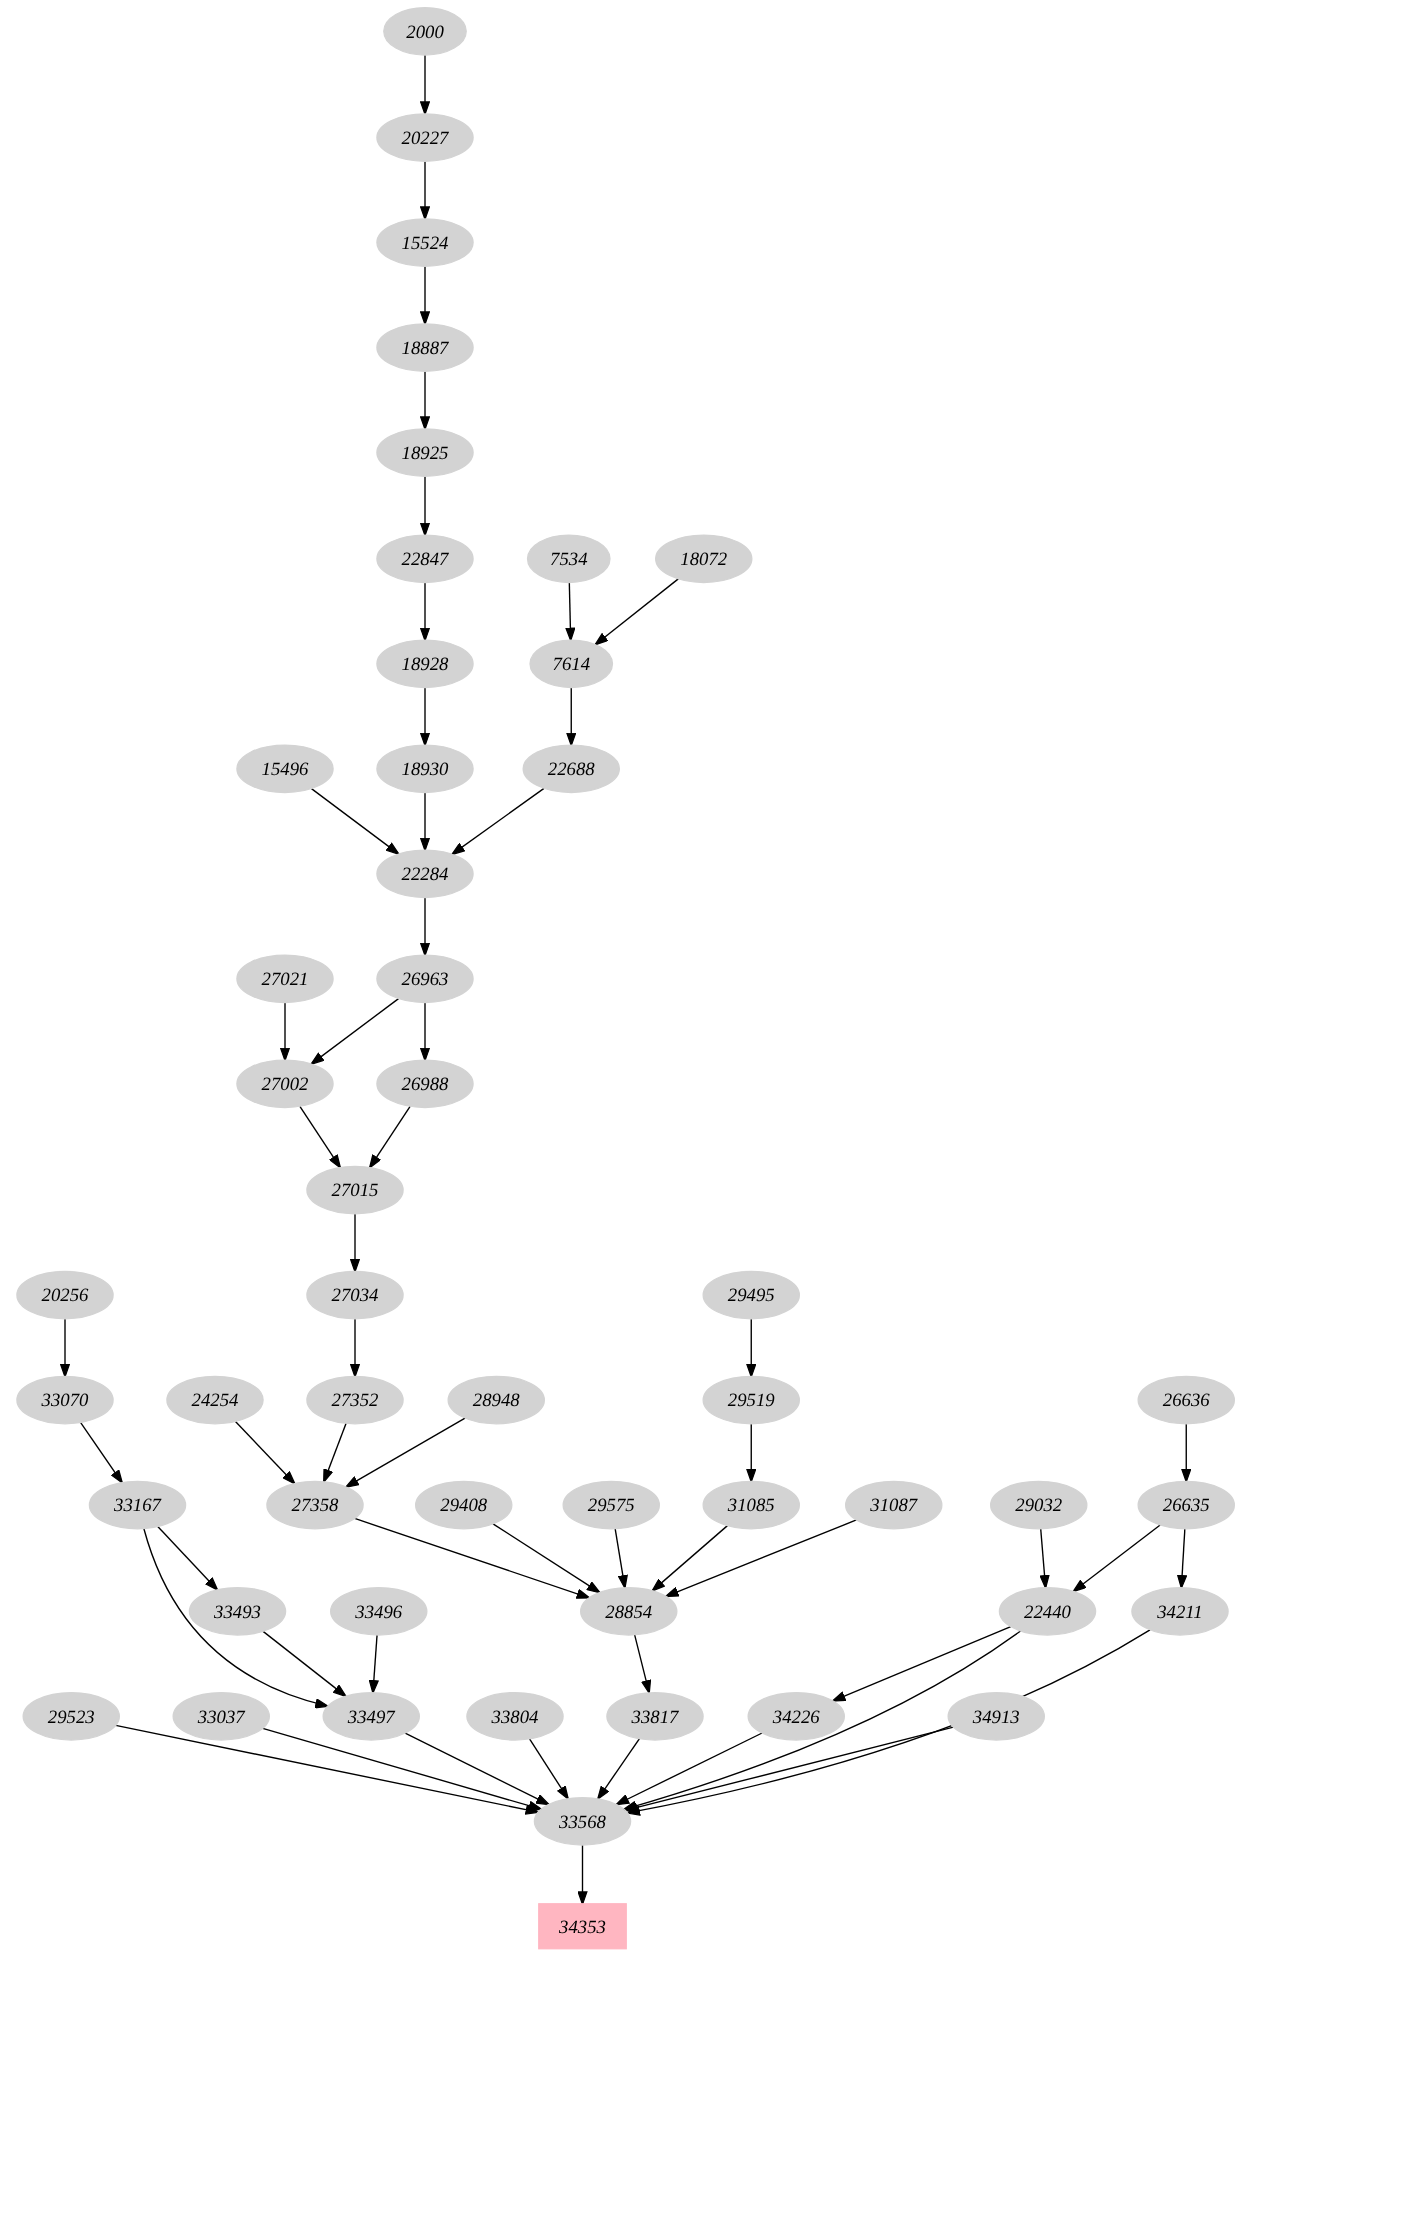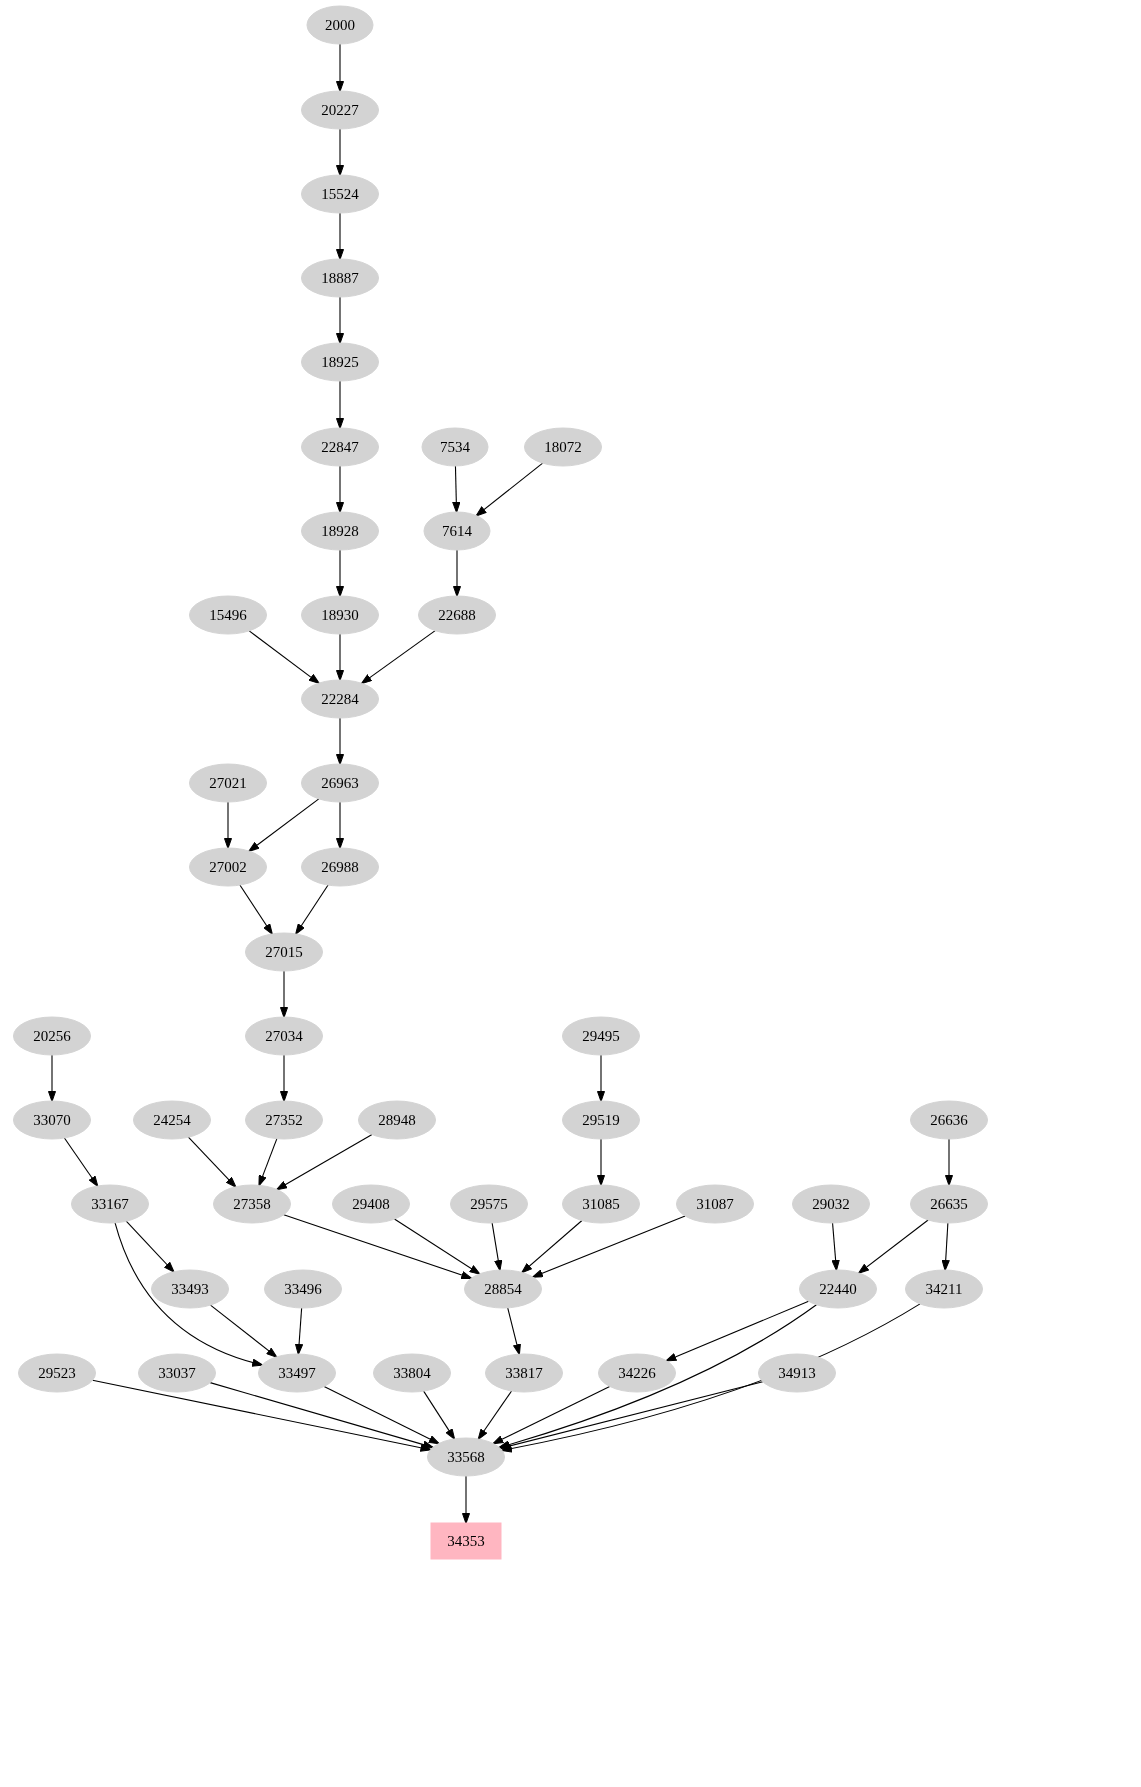--- a/index.html
+++ b/index.html
@@ -7,20 +7,21 @@
     padding: 0;
     background: #ffffff;
     width: 1141px;
     height: 1787px;
     font-family: "Liberation Serif", serif;
   }
   .graph-wrap {
     width: 1141px;
     height: 1361px;
     position: relative;
+    font-style: italic;
   }
   svg text {
     font-family: "Liberation Serif", serif;
     font-size: 15px;
     fill: #000000;
   }
   svg path.edge {
     fill: none;
     stroke-width: 1.1px;
   }

